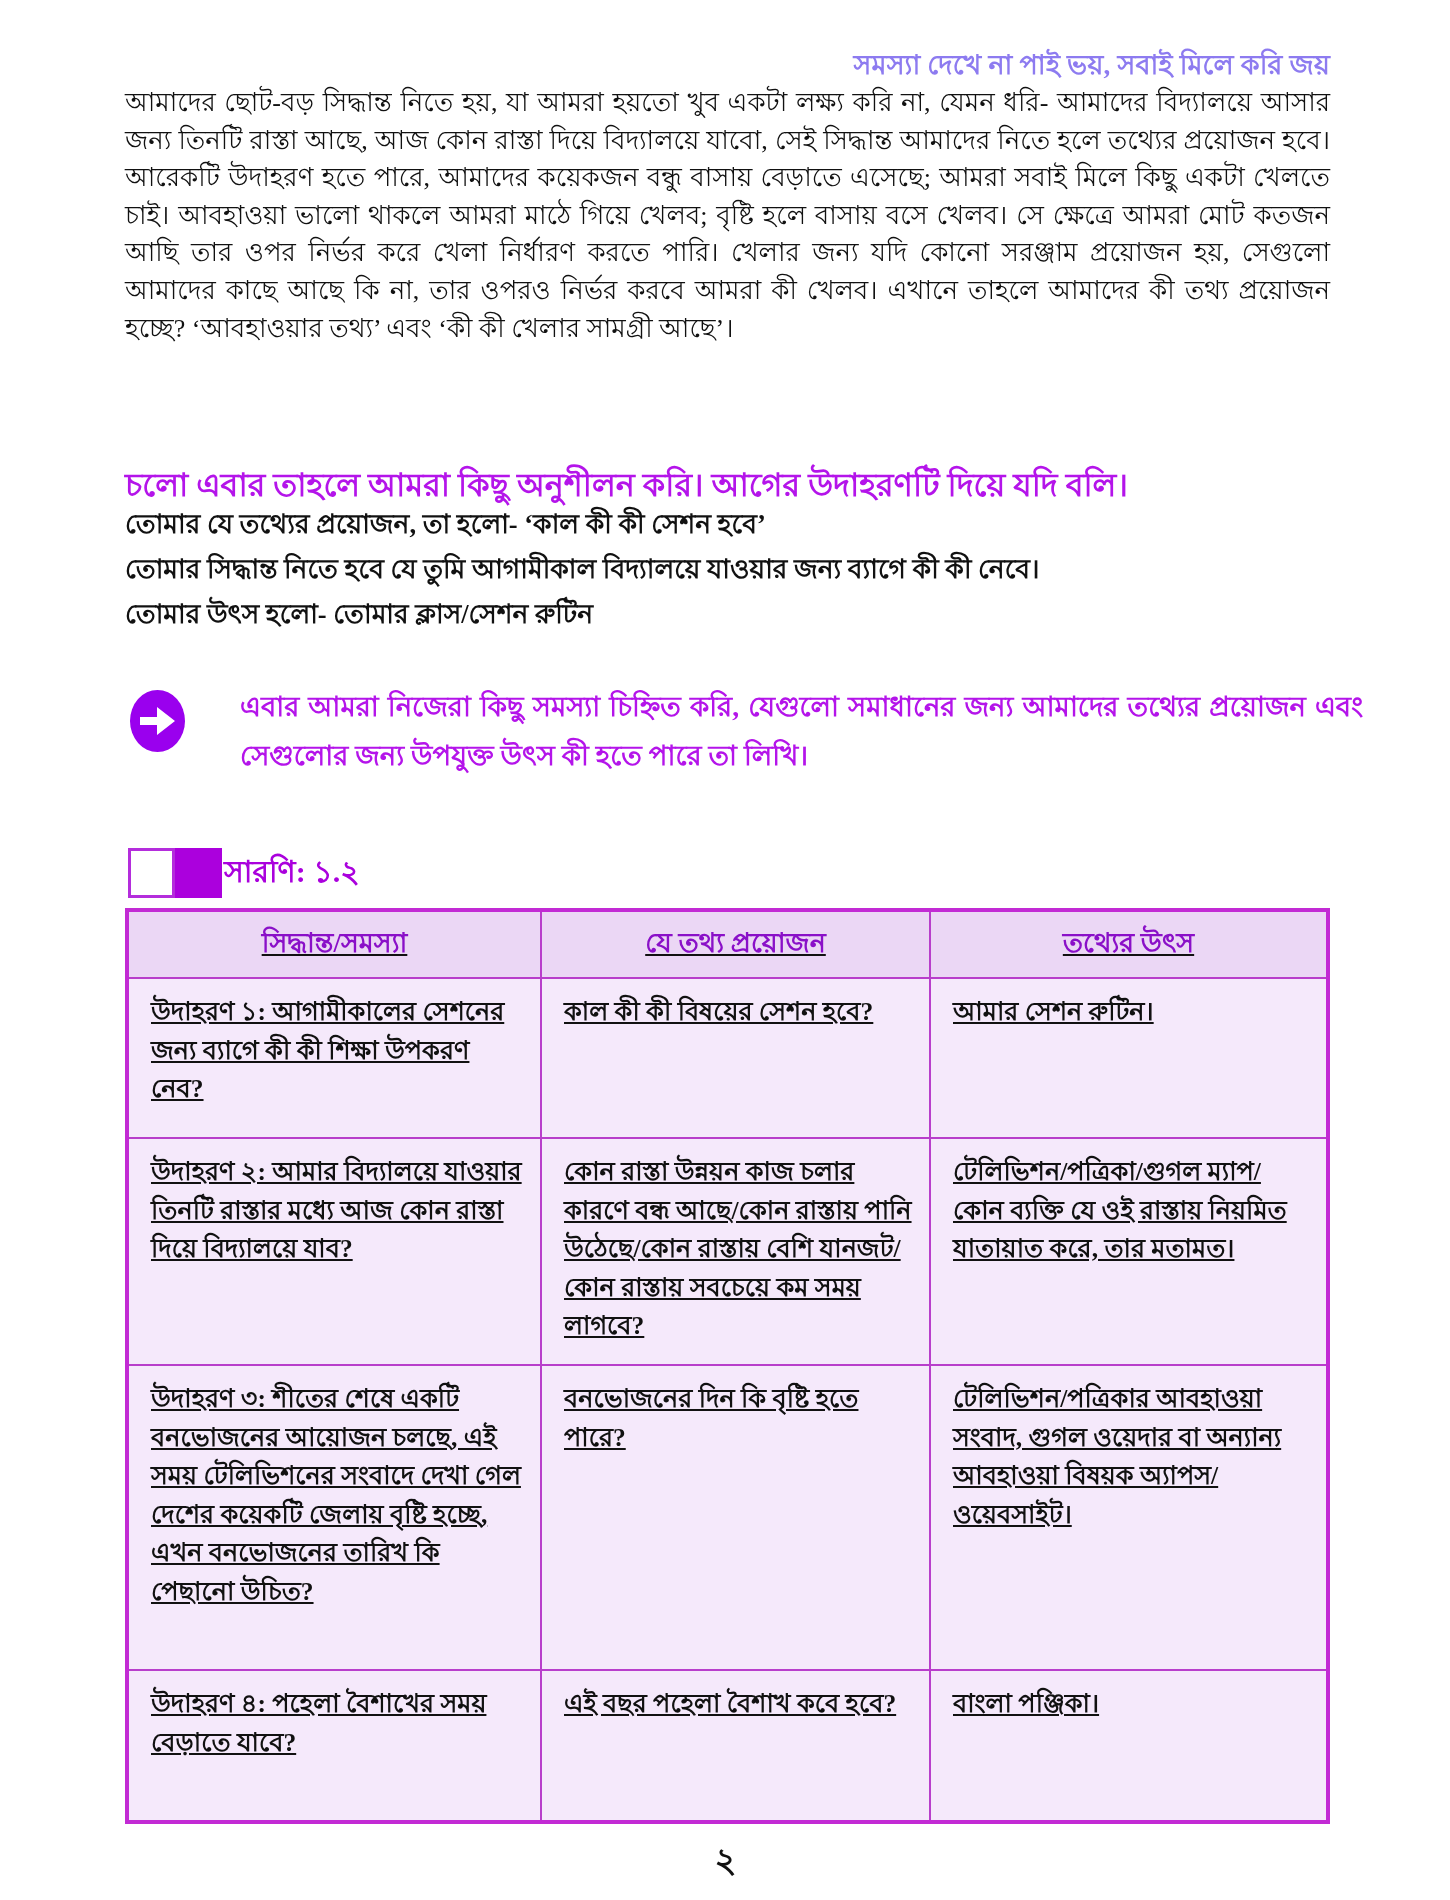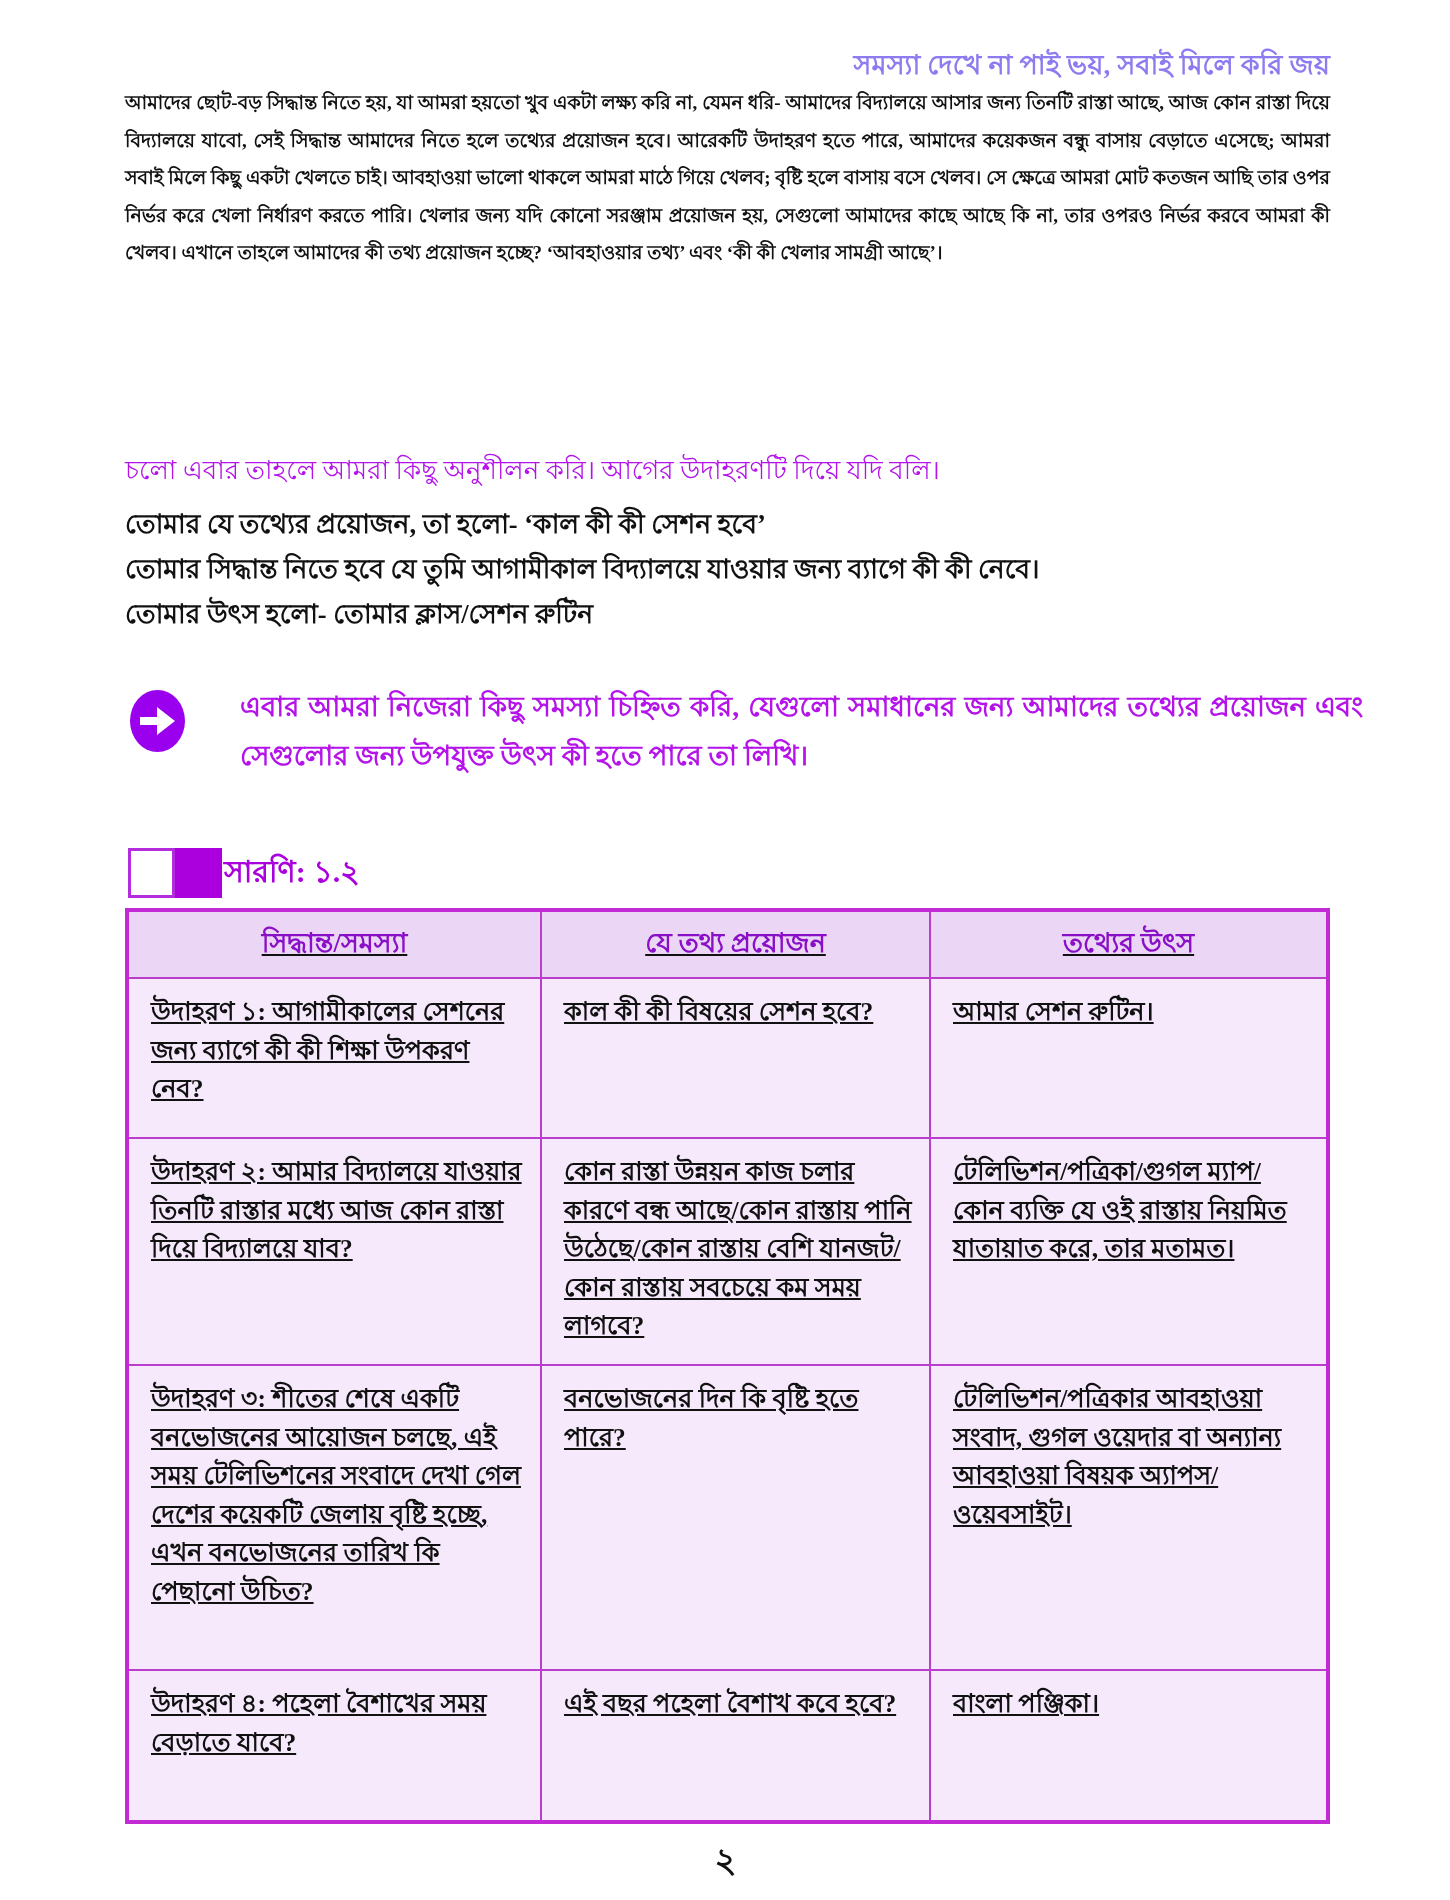--- a/index.html
+++ b/index.html
@@ -22,26 +22,26 @@
   }
   .page{position:relative;width:1450px;height:1900px;overflow:hidden;}
 
   .motto{
     position:absolute;left:125px;top:44px;width:1205px;
     text-align:right;color:var(--motto);
     font-size:27px;font-weight:bold;letter-spacing:.2px;
   }
   .para{
     position:absolute;left:125px;top:84px;width:1205px;
-    font-size:19px;line-height:37.6px;text-align:justify;
-    font-weight:bold;
+    font-size:26px;line-height:37.6px;text-align:justify;
+    font-weight:normal;
   }
   .exercise-line{
-    position:absolute;left:125px;top:450px;width:1205px;
-    color:var(--magenta);font-size:26px;font-weight:normal;
+    position:absolute;left:125px;top:460px;width:1205px;
+    color:var(--magenta);font-size:32px;font-weight:bold;
   }
   .steps{
     position:absolute;left:125px;top:502px;width:1205px;
     font-size:26.5px;line-height:45px;font-weight:bold;
   }
   .activity{
     position:absolute;left:125px;top:682px;width:1205px;
   }
   .arrow-badge{
     position:absolute;left:5px;top:8px;width:55px;height:62px;

